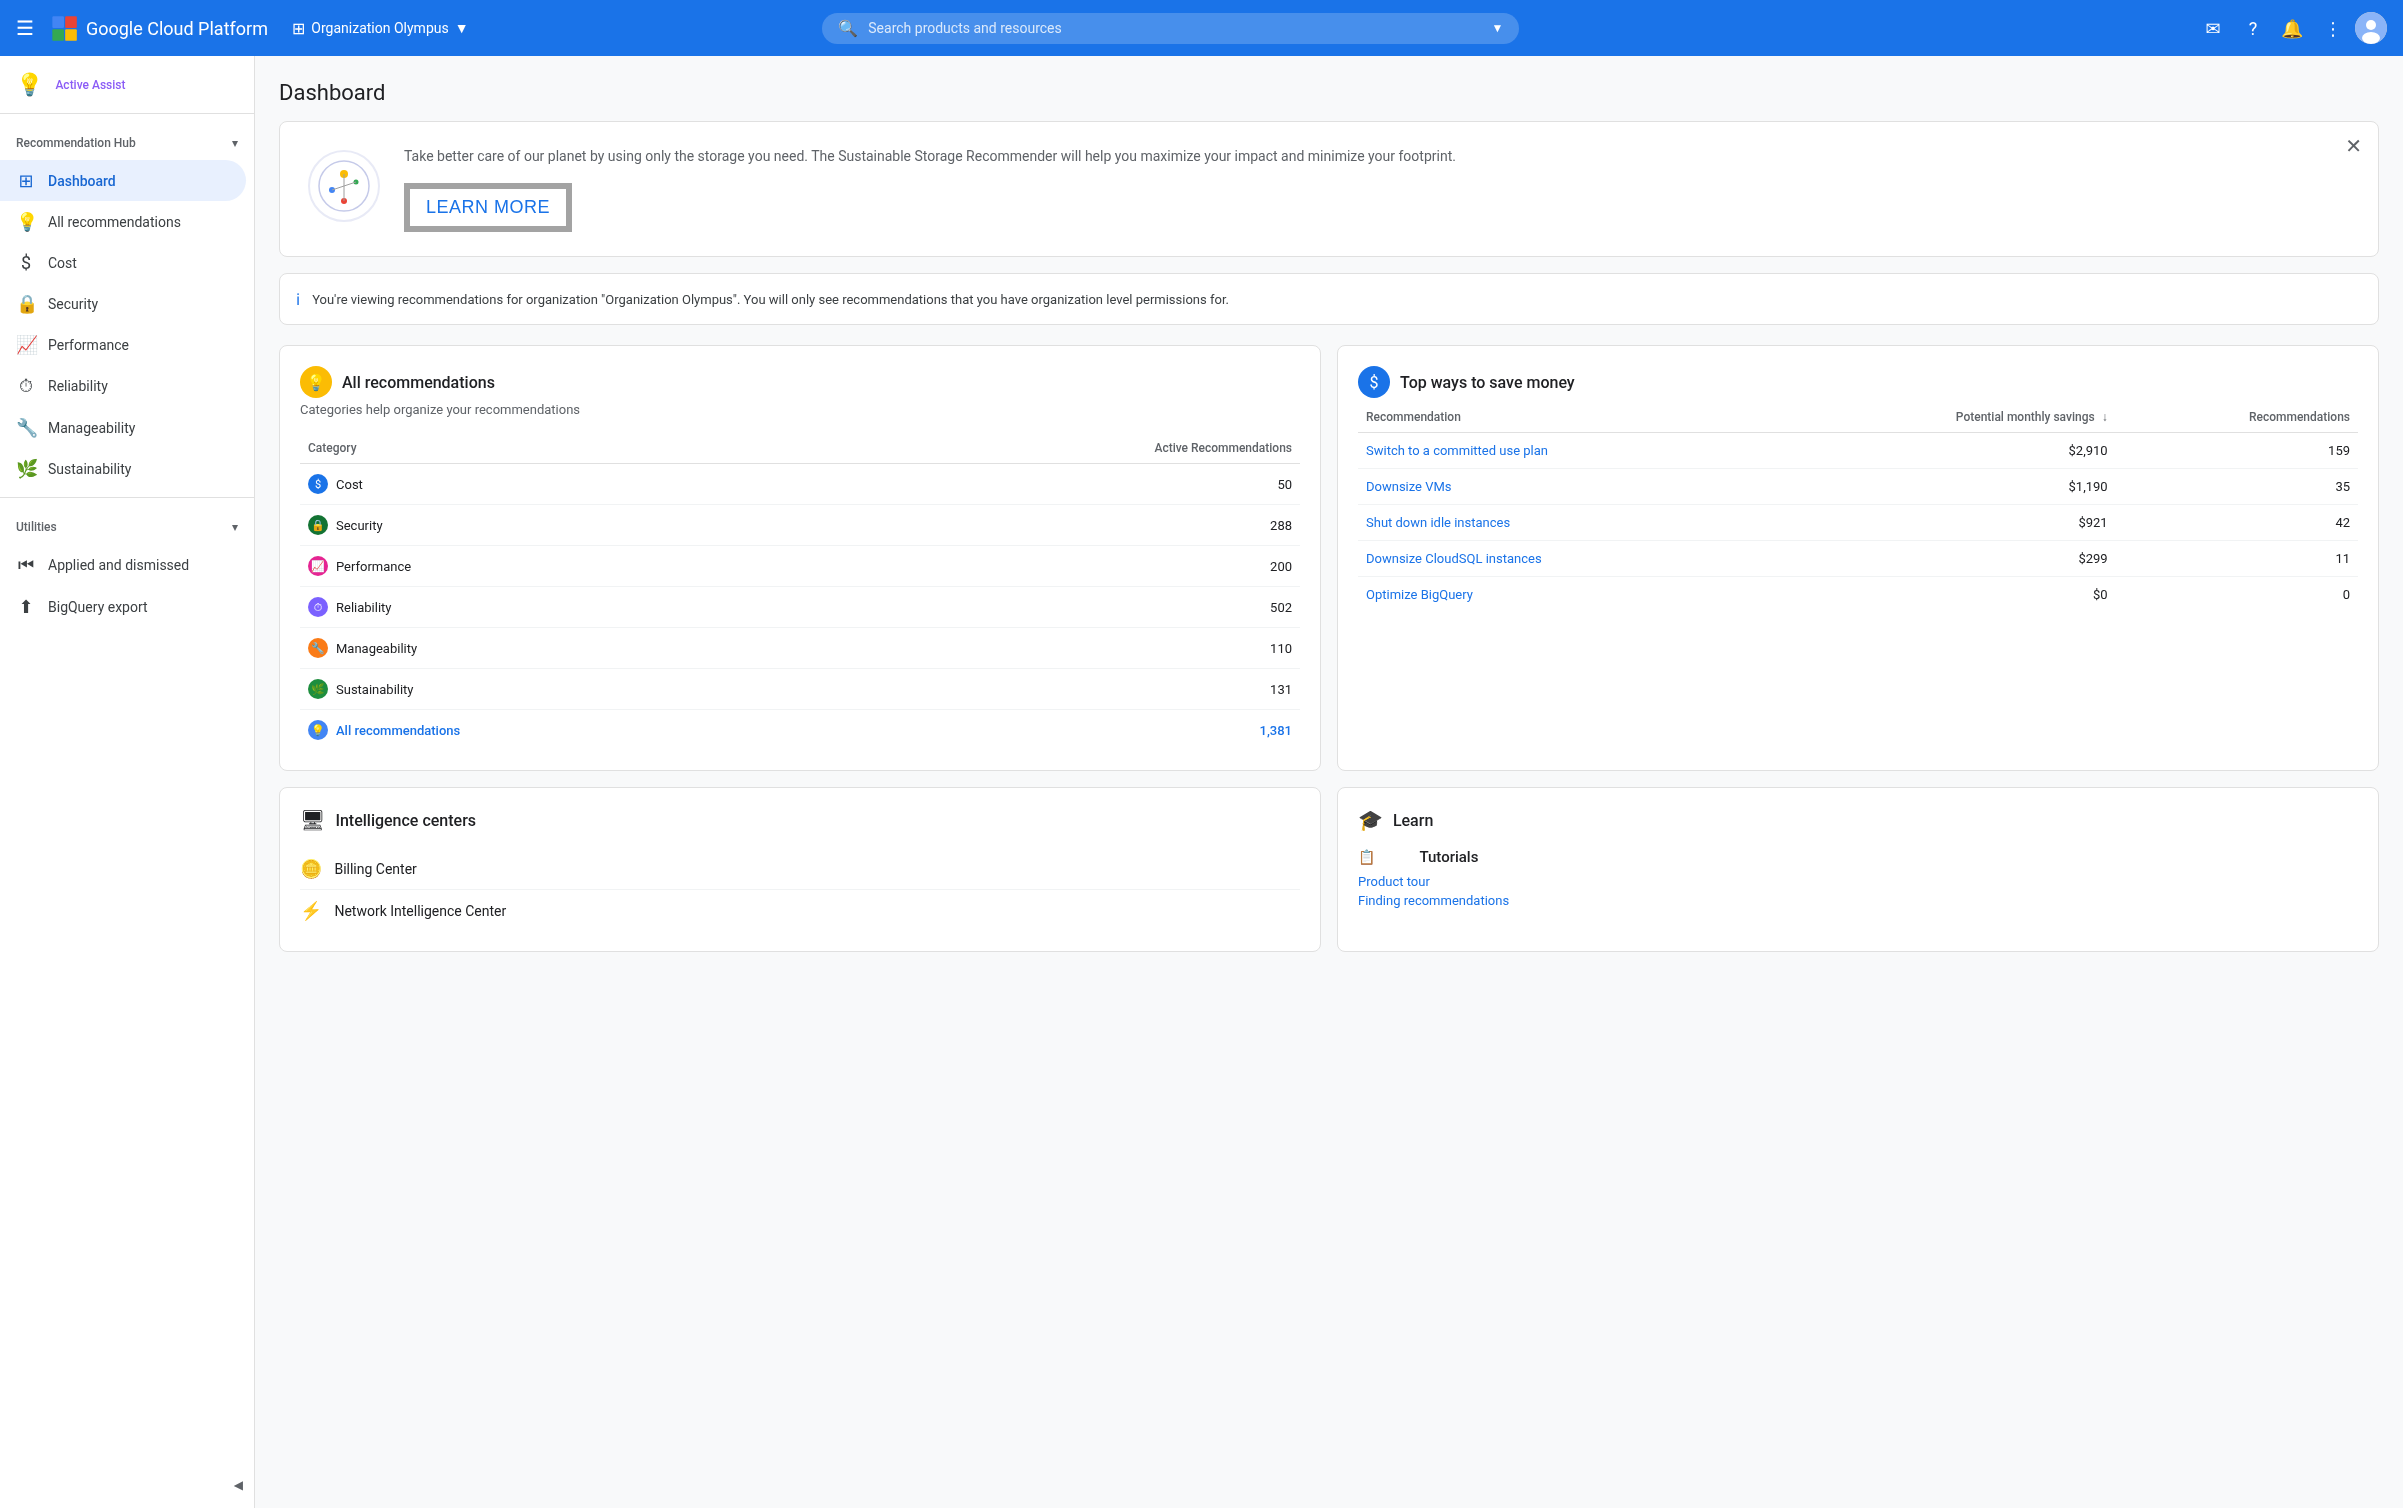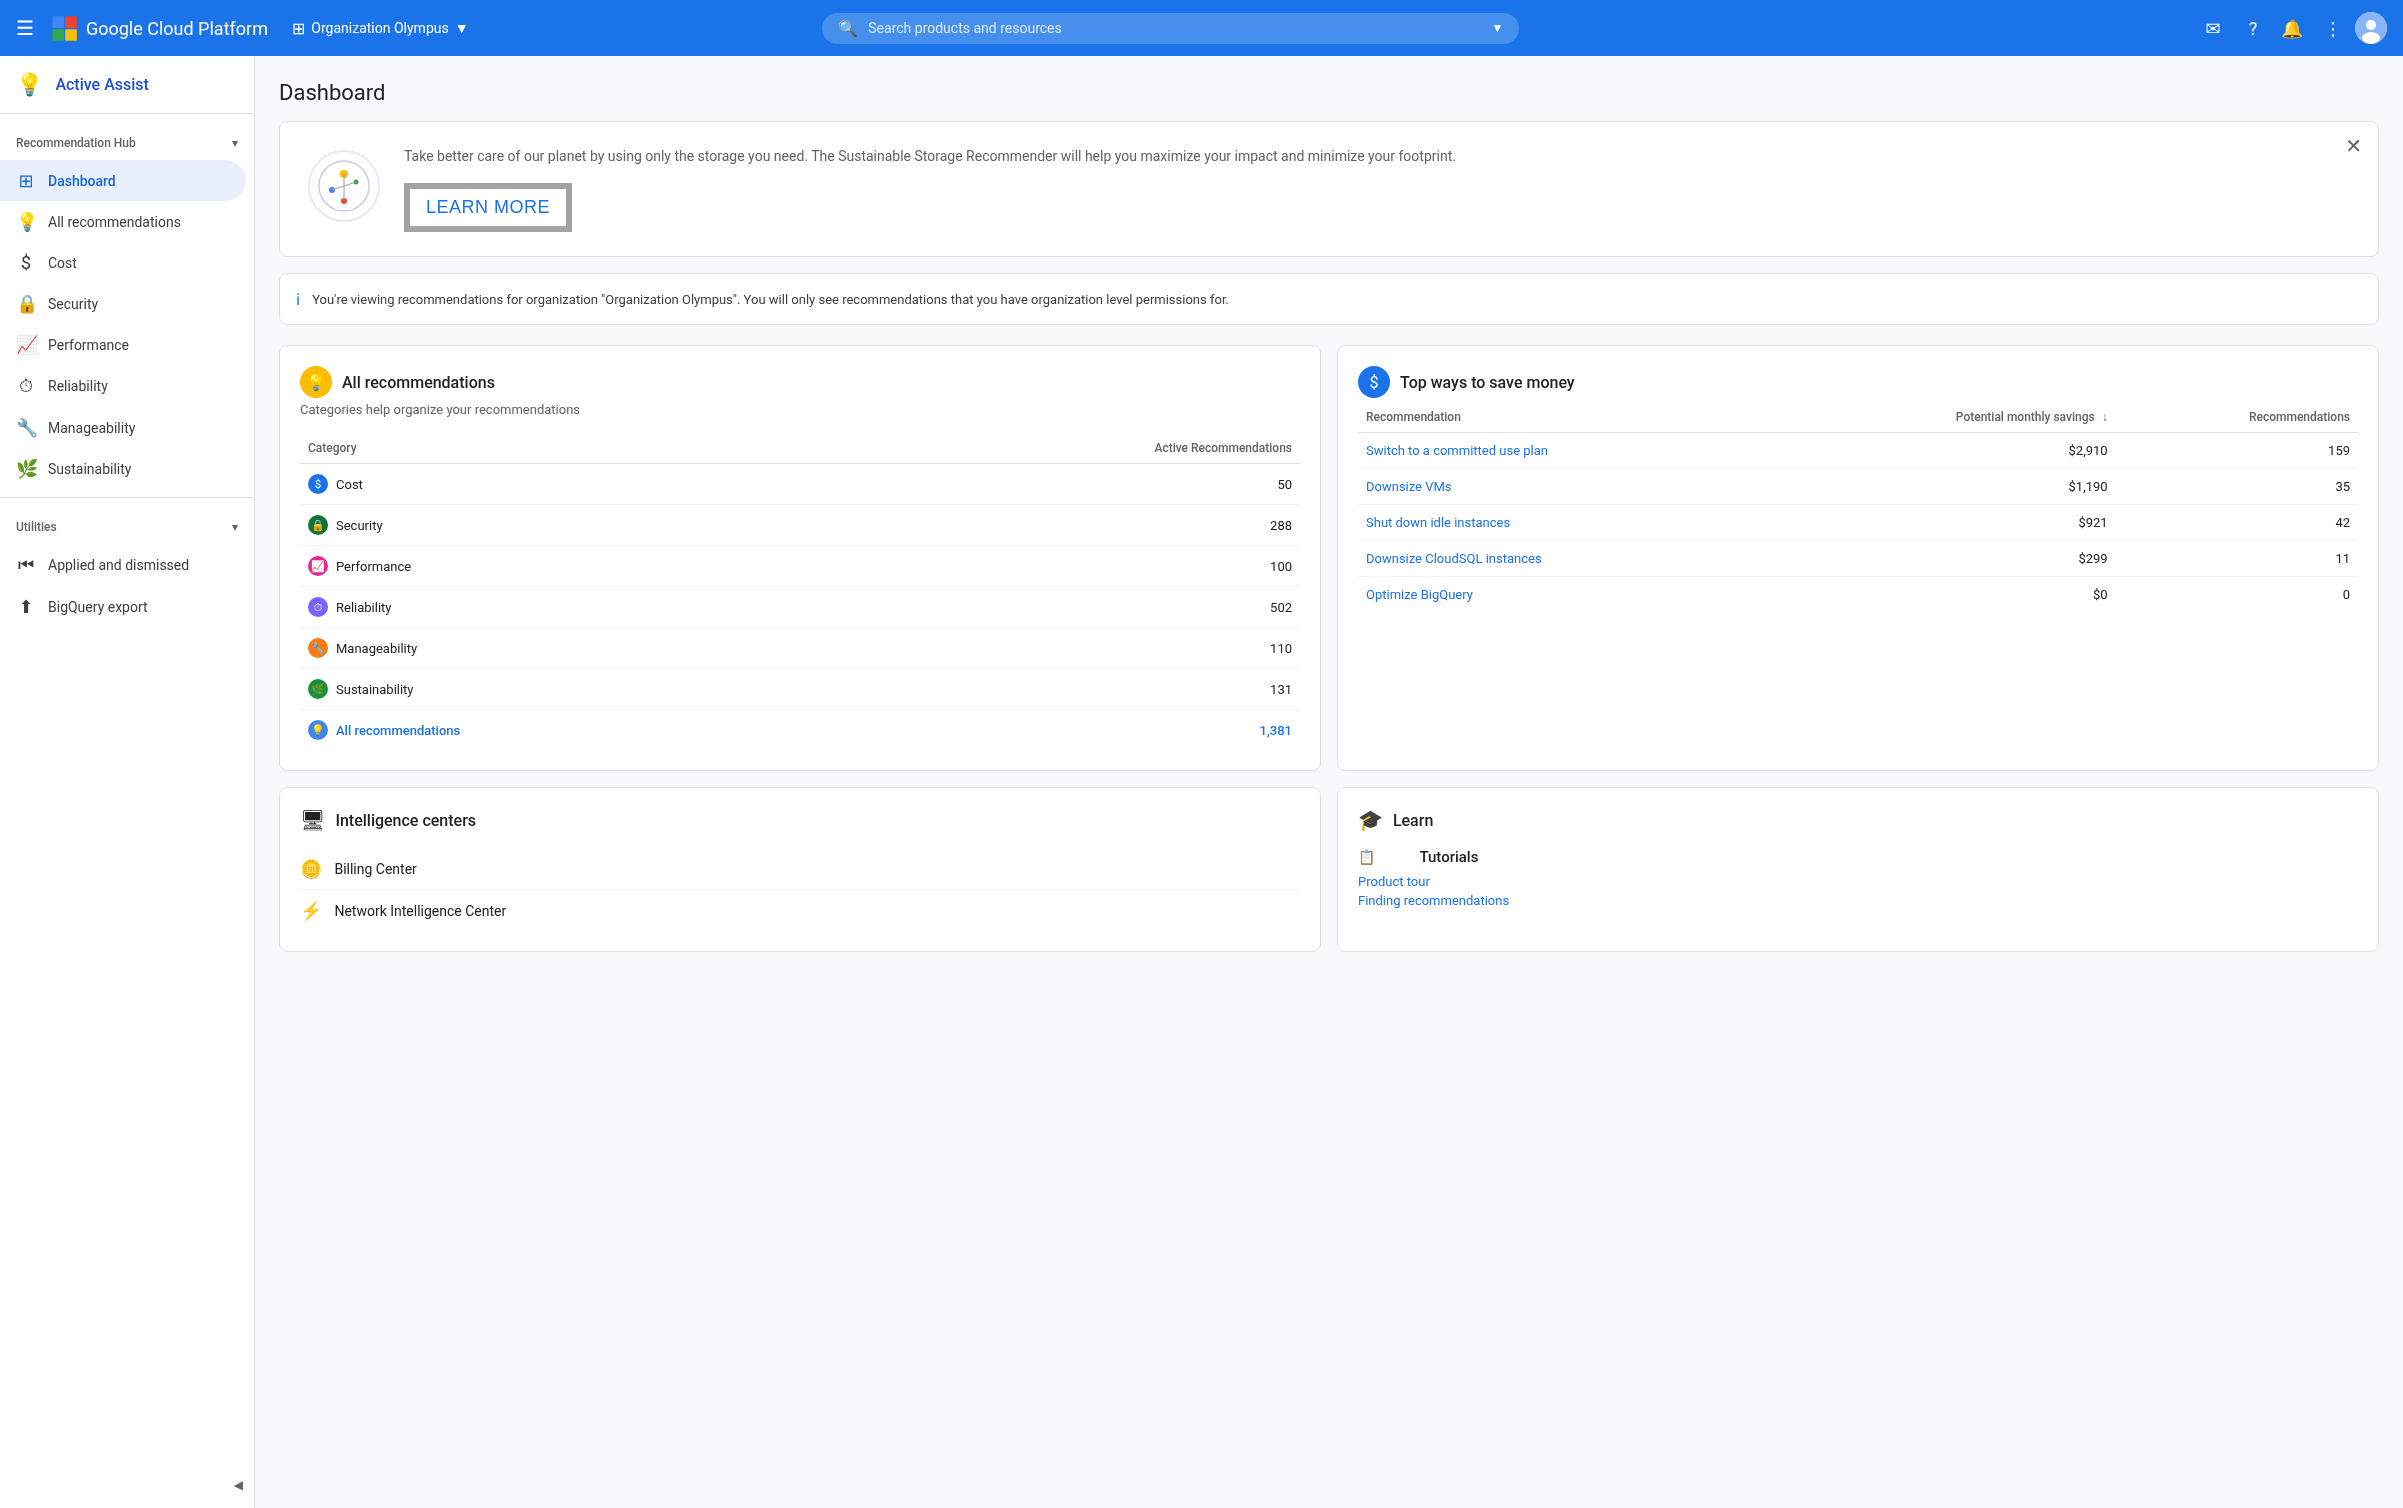--- a/index.html
+++ b/index.html
@@ -76,21 +76,21 @@
     .sidebar-item.active .icon { color: #1967d2; }
 
     
     .sidebar-brand {
       display: flex;
       align-items: center;
       gap: 12px;
       padding: 16px 16px 8px;
     }
     .sidebar-brand-icon { font-size: 22px; color: #5f6368; }
-    .sidebar-brand-text { font-size: 16px; color: #1d4ed8; font-weight: 500; }
+    .sidebar-brand-text { font-size: 12px; color: #8b5cf6; font-weight: 500; }
 
     .sidebar-divider { height: 1px; background: #e0e0e0; margin: 8px 0; }
 
     
     .main { flex: 1; overflow-y: auto; padding: 24px; background: #f8f9fa; }
     .page-title { font-size: 22px; font-weight: 400; color: #202124; margin-bottom: 16px; }
 
     
     .banner {
       background: white;
@@ -398,21 +398,21 @@
     </td>
     <td class="right">288</td>
   </tr>
               <tr>
     <td>
       <div class="category-cell">
         <div class="cat-icon cat-pink">📈</div>
         <span>Performance</span>
       </div>
     </td>
-    <td class="right">100</td>
+    <td class="right">200</td>
   </tr>
               <tr>
     <td>
       <div class="category-cell">
         <div class="cat-icon cat-purple">⏱</div>
         <span>Reliability</span>
       </div>
     </td>
     <td class="right">502</td>
   </tr>

